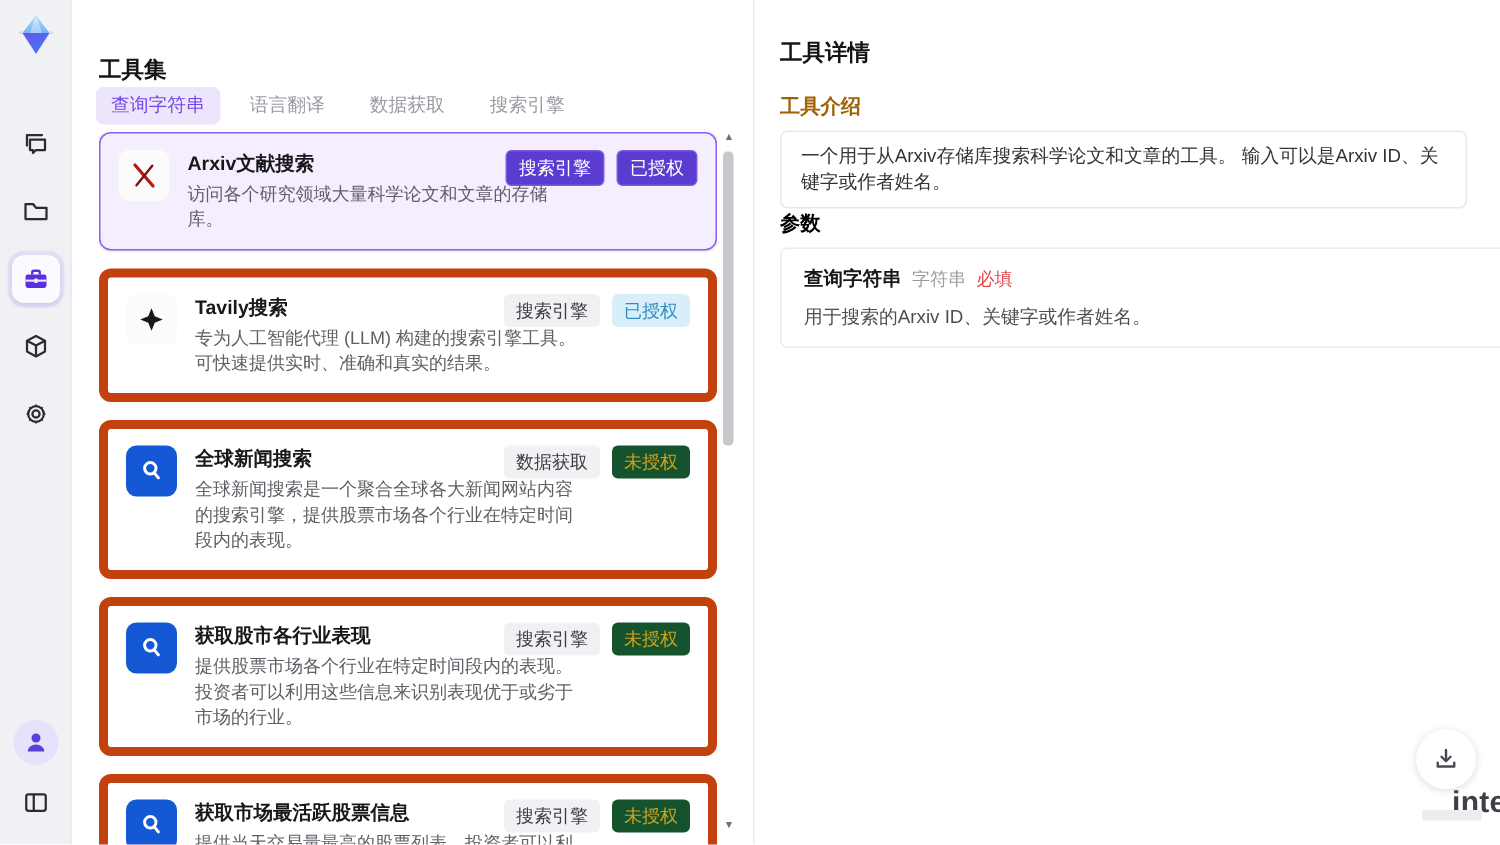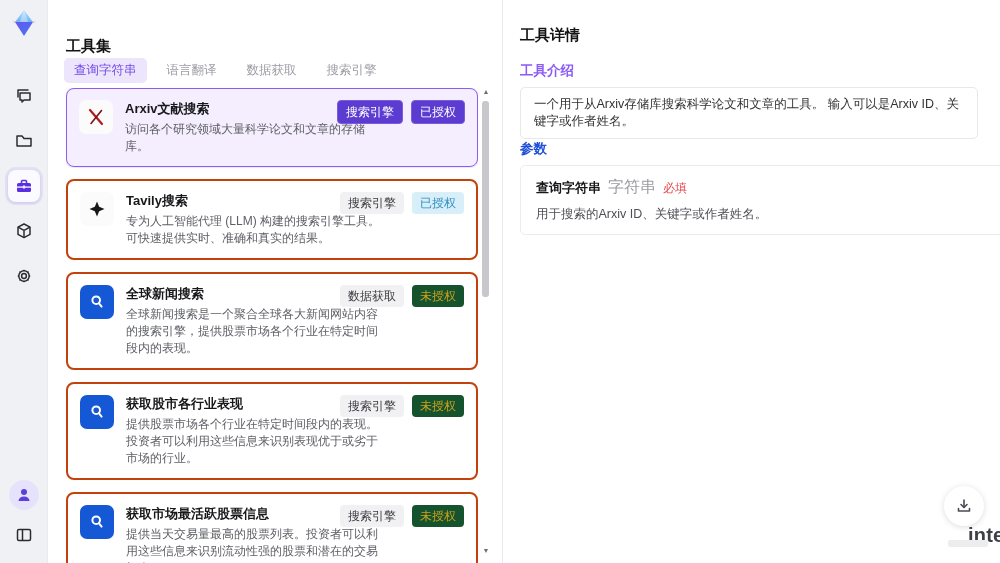--- a/index.html
+++ b/index.html
@@ -16,21 +16,21 @@
   .rail-bottom { position:absolute; bottom:12px; left:0; width:48px; display:flex; flex-direction:column; align-items:center; gap:9px; }
   .rail-btn.user { background:#e7e2fb; border-radius:50%; width:30px; height:30px; }
 
   
   .tools-title { position:absolute; left:66px; top:37px; font-size:15px; font-weight:bold; color:#141414; }
   .tabs { position:absolute; left:64px; top:58px; display:flex; align-items:center; gap:10px; }
   .tab { font-size:12.5px; color:#9b9ca3; padding:4px 10px; border-radius:5px; cursor:pointer; white-space:nowrap; }
   .tab.active { background:#ece5fb; color:#7048e8; }
 
   .tool-list { position:absolute; left:66px; top:88px; width:412px; height:476px; overflow:hidden; }
-  .card { position:relative; width:412px; background:#fff; border:2px solid #c2410c; border-radius:8px; padding:11px 12px; margin-bottom:12px; cursor:pointer; }
+  .card { position:relative; width:412px; background:#fff; border:6px solid #c2410c; border-radius:8px; padding:11px 12px; margin-bottom:12px; cursor:pointer; }
   .card.selected { background:#f5eefe; border:1.5px solid #8e5cf0; box-shadow:0 0 0 1px rgba(142,92,240,.15); }
   .card-row { display:flex; }
   .card-icon { flex:0 0 34px; width:34px; height:34px; border-radius:7px; display:flex; align-items:center; justify-content:center; margin-right:12px; background:#fafafa; }
   .card-icon.blue { background:#1558d6; }
   .card-icon.plain { background:#fbfbfc; }
   .card-text { max-width:255px; }
   .card-title { font-size:13px; font-weight:bold; color:#18181b; margin-bottom:4px; line-height:17px; }
   .card-desc { font-size:12px; color:#5f6066; line-height:17px; }
   .card-tags { position:absolute; top:11px; right:12px; display:flex; gap:8px; }
   .tag { font-size:12px; line-height:1; padding:5px 8px; border-radius:4px; white-space:nowrap; }
@@ -44,27 +44,27 @@
   .sb-arrow { position:absolute; left:1px; width:8px; height:8px; color:#6f7076; font-size:7px; line-height:8px; text-align:center; }
   .sb-arrow.up { top:0; }
   .sb-arrow.down { bottom:2px; }
   .sb-thumb { position:absolute; left:1px; top:13px; width:7px; height:196px; background:#c7c7cc; border-radius:3px; }
 
   
   .v-divider { position:absolute; left:502px; top:0; width:1px; height:563px; background:#ebebee; }
 
   
   .details-title { position:absolute; left:520px; top:26px; font-size:15px; font-weight:bold; color:#141414; }
-  .intro-heading { position:absolute; left:520px; top:62px; font-size:13.5px; font-weight:bold; color:#8b5cf6; }
+  .intro-heading { position:absolute; left:520px; top:62px; font-size:13.5px; font-weight:bold; color:#a16207; }
   .intro-box { position:absolute; left:520px; top:87px; width:458px; min-height:34px; border:1px solid #e8e8ea; border-radius:5px; background:#fff; display:flex; align-items:center; padding:8px 13px; font-size:12.5px; color:#333; line-height:17px; }
-  .params-heading { position:absolute; left:520px; top:140px; font-size:13.5px; font-weight:bold; color:#1d4ed8; }
+  .params-heading { position:absolute; left:520px; top:140px; font-size:13.5px; font-weight:bold; color:#000000; }
   .param-box { position:absolute; left:520px; top:165px; width:546px; border:1px solid #eceked; border:1px solid #ececee; border-radius:5px; background:#fff; padding:11px 15px 12px; }
   .param-line { display:flex; align-items:baseline; gap:7px; margin-bottom:8px; }
   .param-name { font-size:13px; font-weight:bold; color:#18181b; }
-  .param-type { font-size:16px; color:#9a9aa1; }
+  .param-type { font-size:12px; color:#9a9aa1; }
   .param-required { font-size:12px; color:#e5484d; }
   .param-desc { font-size:12.5px; color:#4e4f55; line-height:16px; }
 
   
   .download-fab { position:absolute; left:944px; top:486px; width:40px; height:40px; border-radius:50%; background:#fff; box-shadow:0 1px 6px rgba(0,0,0,.14); display:flex; align-items:center; justify-content:center; cursor:pointer; }
   .brand { position:absolute; left:928px; top:524px; width:70px; text-align:center; color:#3f4046; white-space:nowrap; }
   .brand .b1 { font-size:20px; font-weight:bold; letter-spacing:.2px;margin-left:40px; }
   .brand .b2 { font-size:12px; letter-spacing:2px; }
   .brand-sub { position:absolute; left:948px; top:540px; width:40px; height:7px; background:#ededef; border-radius:2px; }
 

